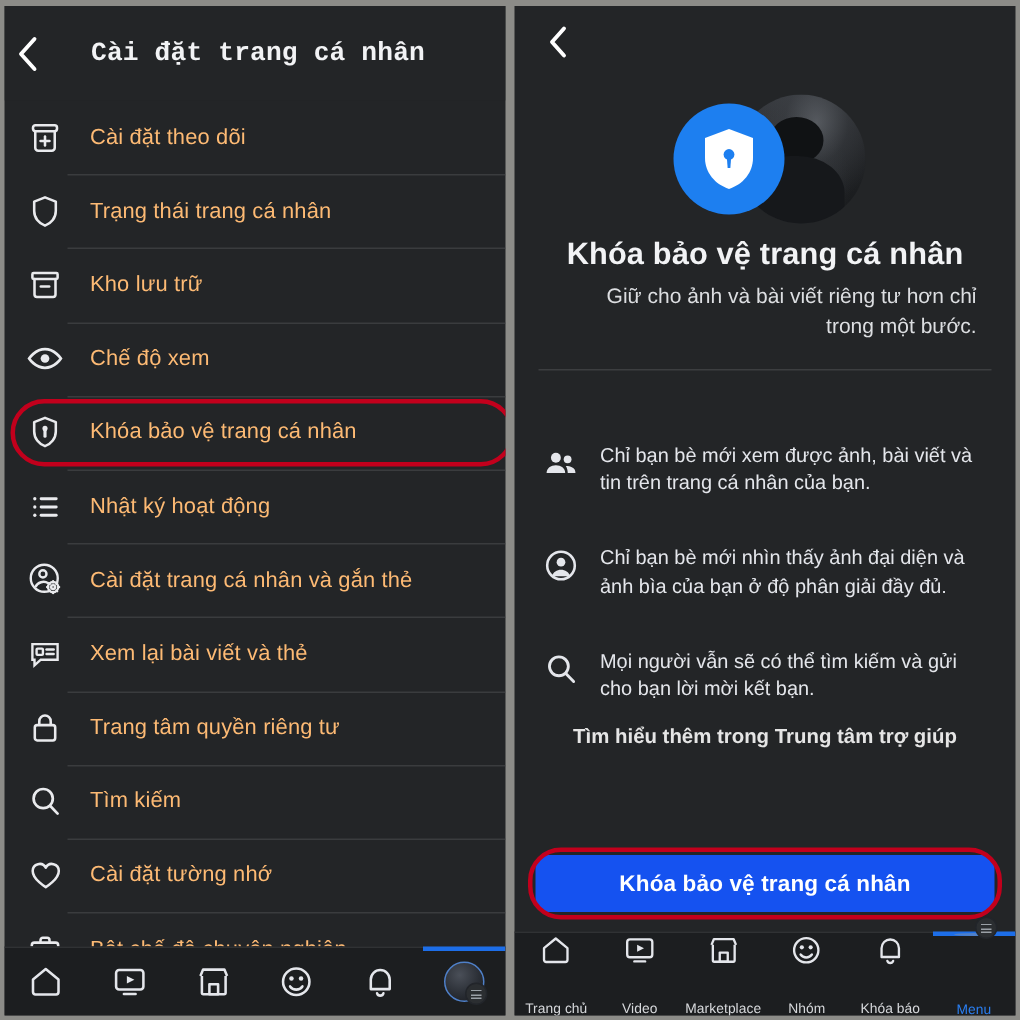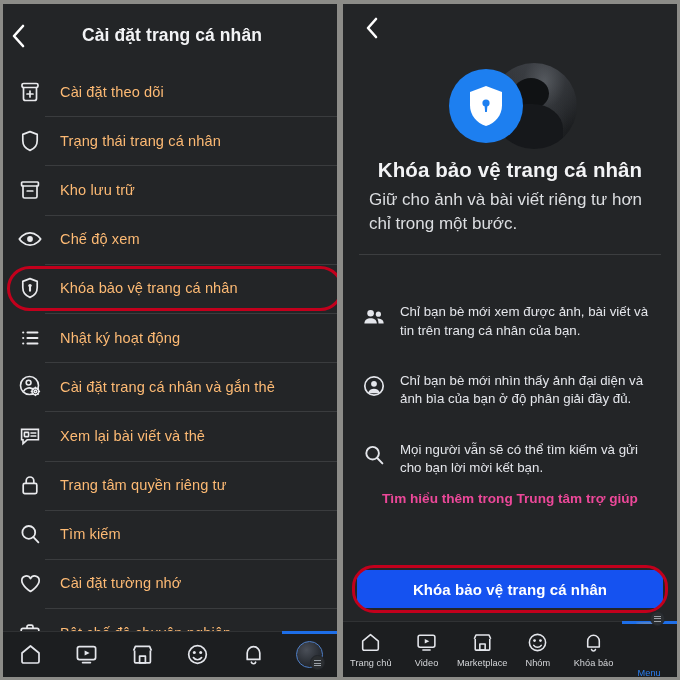--- a/index.html
+++ b/index.html
@@ -25,20 +25,21 @@
     flex-direction: column;
   }
 
   
   .l-header {
     height: 63px;
     display: flex; align-items: center;
     padding: 0 2px;
     flex: 0 0 auto;
     background: #232527;
+    font-family: Liberation Mono, monospace;
   }
   .back-chevron {
     width: 26px; height: 26px;
     display: flex; align-items: center; justify-content: center;
     flex: 0 0 auto;
   }
   .back-chevron svg { display:block; }
   .l-title {
     flex: 1 1 auto;
     text-align: center;
@@ -195,23 +196,23 @@
 
   .r-title {
     text-align: center;
     color: #f2f3f5;
     font-size: 20.5px;
     font-weight: bold;
     padding: 2px 18px 0;
     letter-spacing: .1px;
   }
   .r-sub {
-    text-align: left;
+    text-align: right;
     color: #dcdee1;
-    font-size: 17px;
+    font-size: 14px;
     line-height: 1.42;
     padding: 6px 26px 0;
   }
   .r-divider {
     height: 1px;
     background: #3c3e40;
     margin: 18px 16px 0 16px;
   }
   .r-features {
     padding: 16px 18px 0 16px;
@@ -231,21 +232,21 @@
     padding-top: 2px;
   }
   .r-feat-ico svg { display:block; }
   .r-feat-txt {
     color: #e4e6eb;
     font-size: 13.3px;
     line-height: 1.38;
     flex: 1 1 auto;
   }
   .r-link {
-    color: #ec4899;
+    color: #e5e5e5;
     font-size: 13.6px;
     font-weight: bold;
     text-align: center;
     padding: 2px 16px 0;
   }
   .r-spacer { flex: 1 1 auto; }
 
   .cta-wrap {
     flex: 0 0 auto;
     padding: 0 14px 13px 14px;
@@ -273,21 +274,21 @@
     flex: 0 0 auto;
     height: 56px;
     background: #1c1e20;
     border-top: 1px solid #303234;
     display: flex;
     position: relative;
   }
   .r-nav-item {
     flex: 1 1 0;
     display: flex; flex-direction: column;
-    align-items: center; justify-content: center;
+    align-items: center; justify-content: space-between;
     color: #e4e6eb;
     gap: 4px;
     position: relative;
   }
   .r-nav-item svg { display:block; }
   .r-nav-label {
     font-size: 9.2px;
     color: #d6d8db;
     letter-spacing: .05px;
   }

